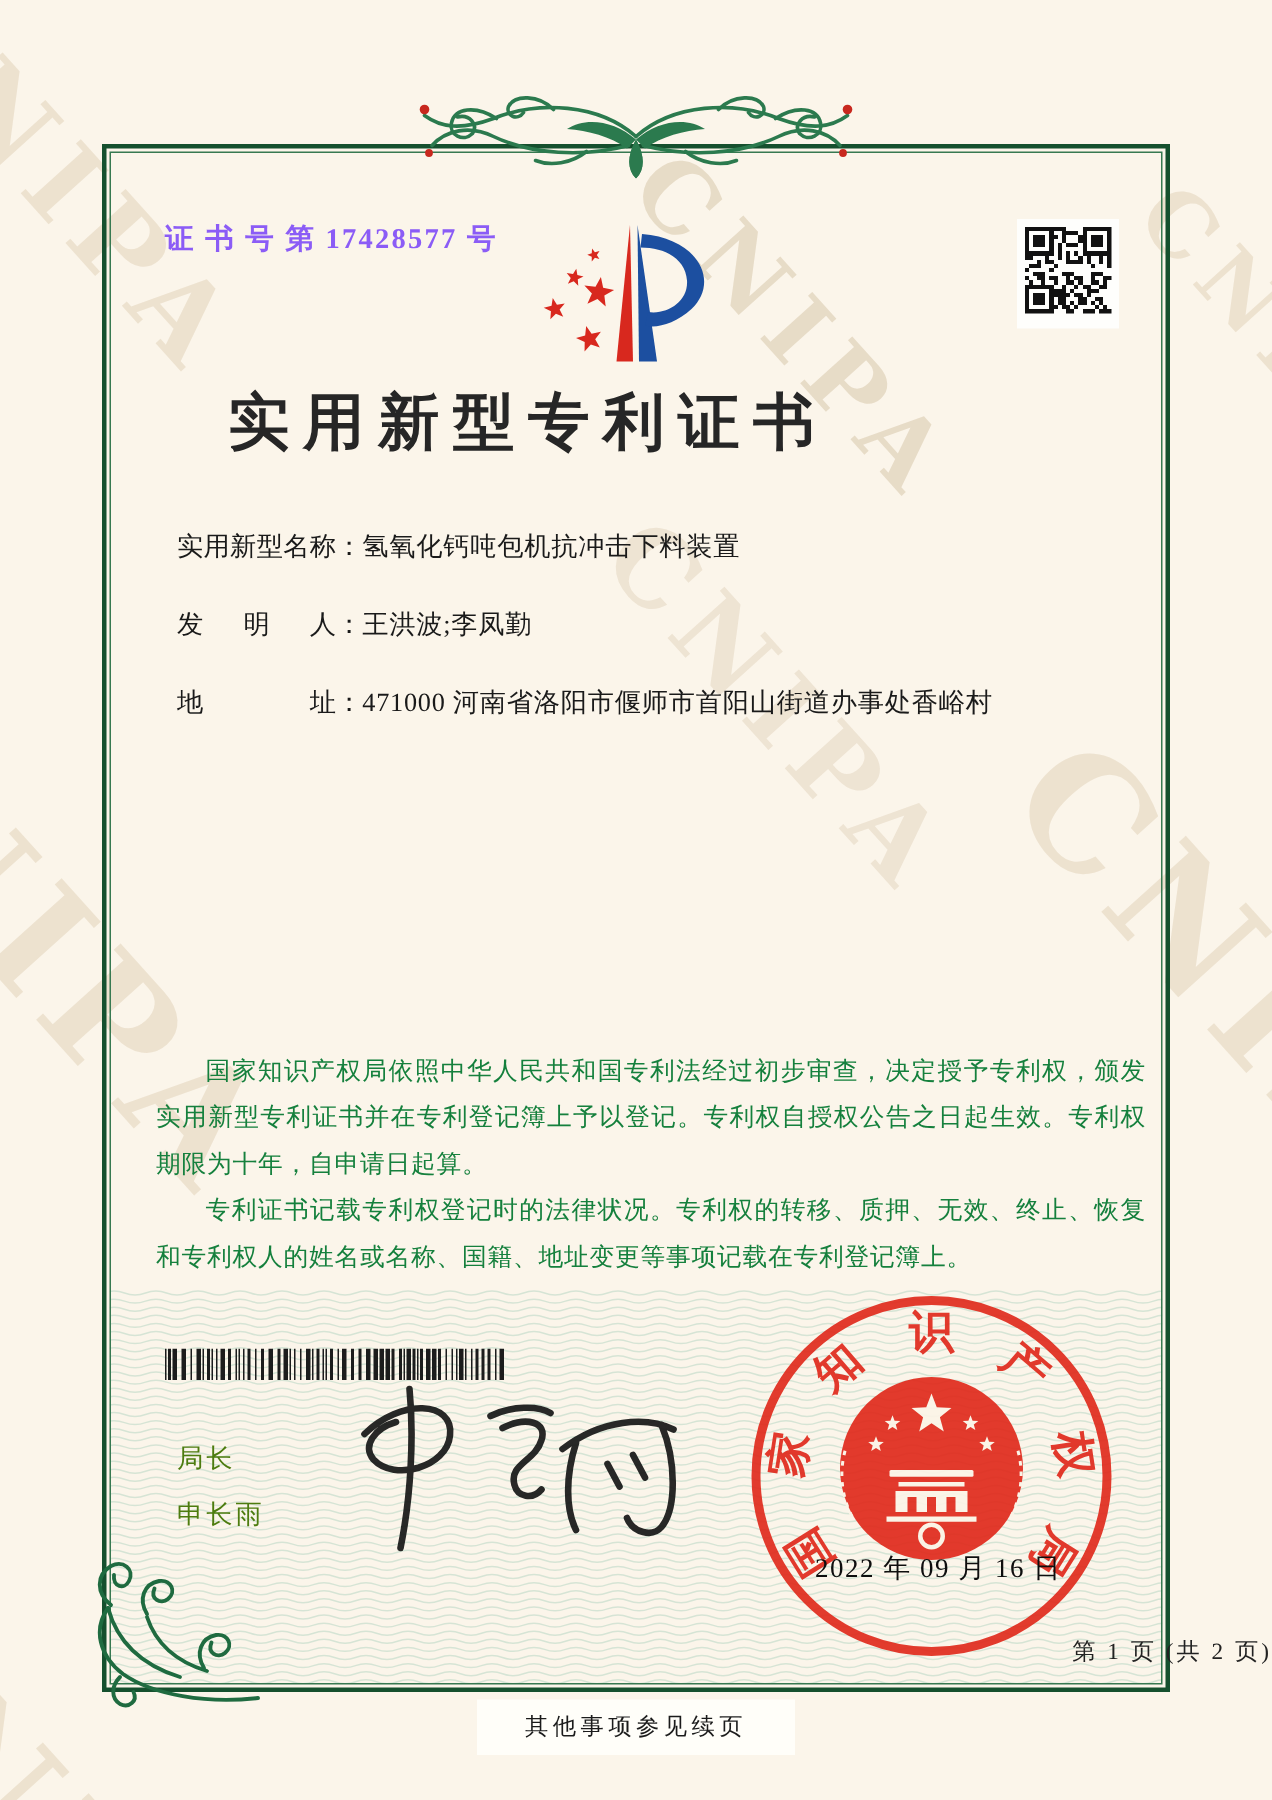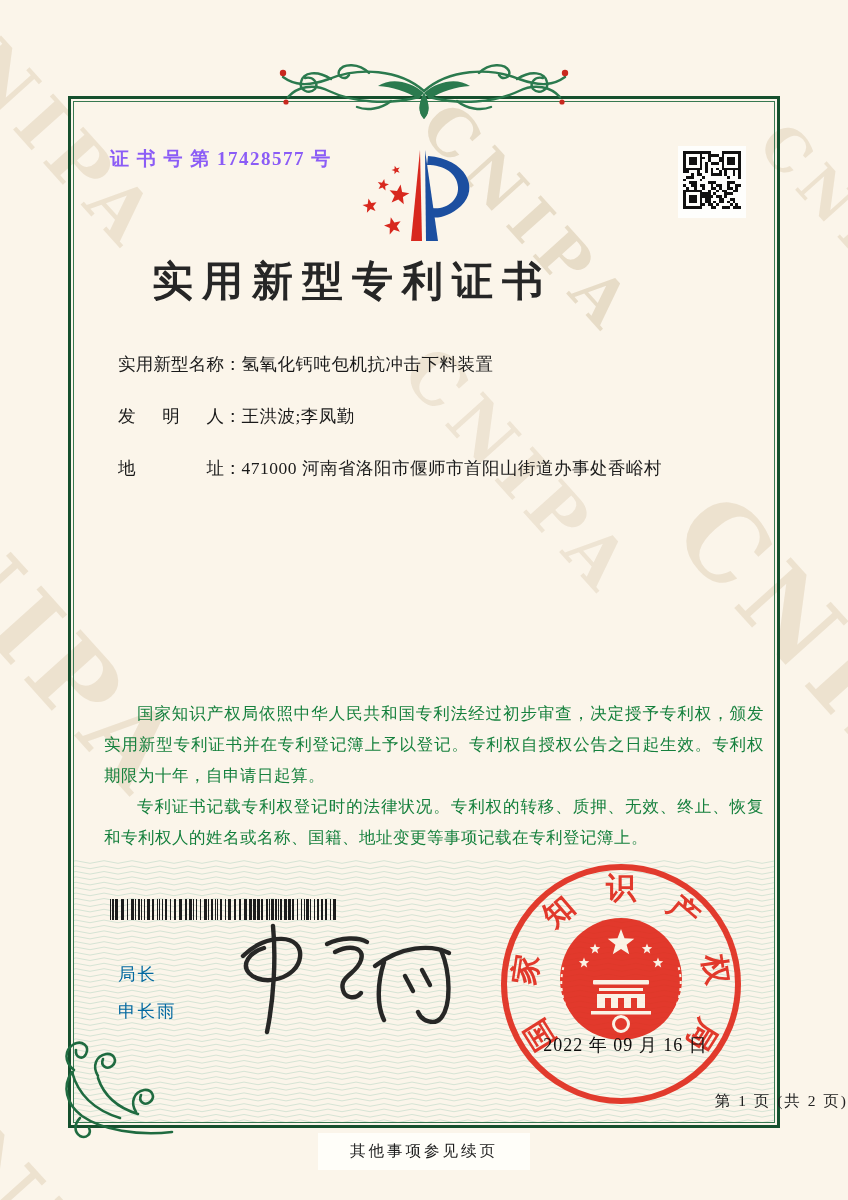--- a/index.html
+++ b/index.html
@@ -50,21 +50,21 @@
   .pair2{position:absolute;left:337px;top:0;white-space:nowrap;}
   
   .body-text{
     position:absolute;left:104px;top:698px;width:660px;
     font-size:16.5px;line-height:31px;text-align:justify;color:#15803d;
   }
   .body-text p{margin:0;text-indent:2em;letter-spacing:0.5px;}
   
   .barcode{position:absolute;left:110px;top:899px;}
   .official{position:absolute;left:118px;top:956px;font-size:17.5px;line-height:37px;letter-spacing:2px;
-    font-family:Liberation Sans, sans-serif;color:#0369a1;}
+    font-family:Liberation Mono, monospace;color:#4d7c0f;}
   .signature{position:absolute;left:215px;top:912px;}
   .seal{position:absolute;left:498px;top:861px;}
   .seal-date{
     position:absolute;left:518px;top:1033px;width:215px;text-align:center;
     font-size:18px;letter-spacing:1px;color:#0e0e0e;z-index:5;
   }
   .pager{
     position:absolute;left:0;top:1091px;width:848px;text-align:right;
     font-size:15.5px;letter-spacing:2px;color:#222;
   }

